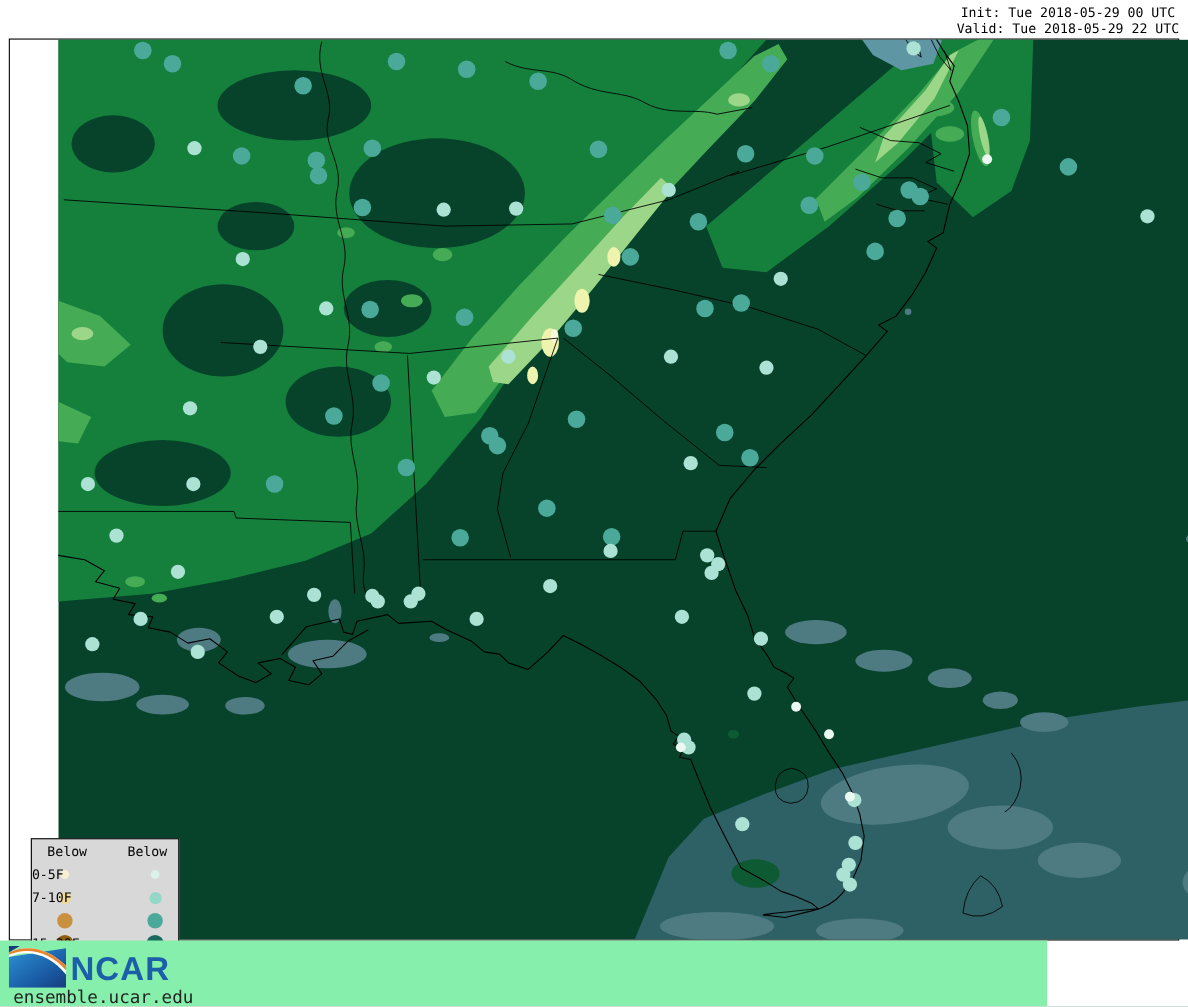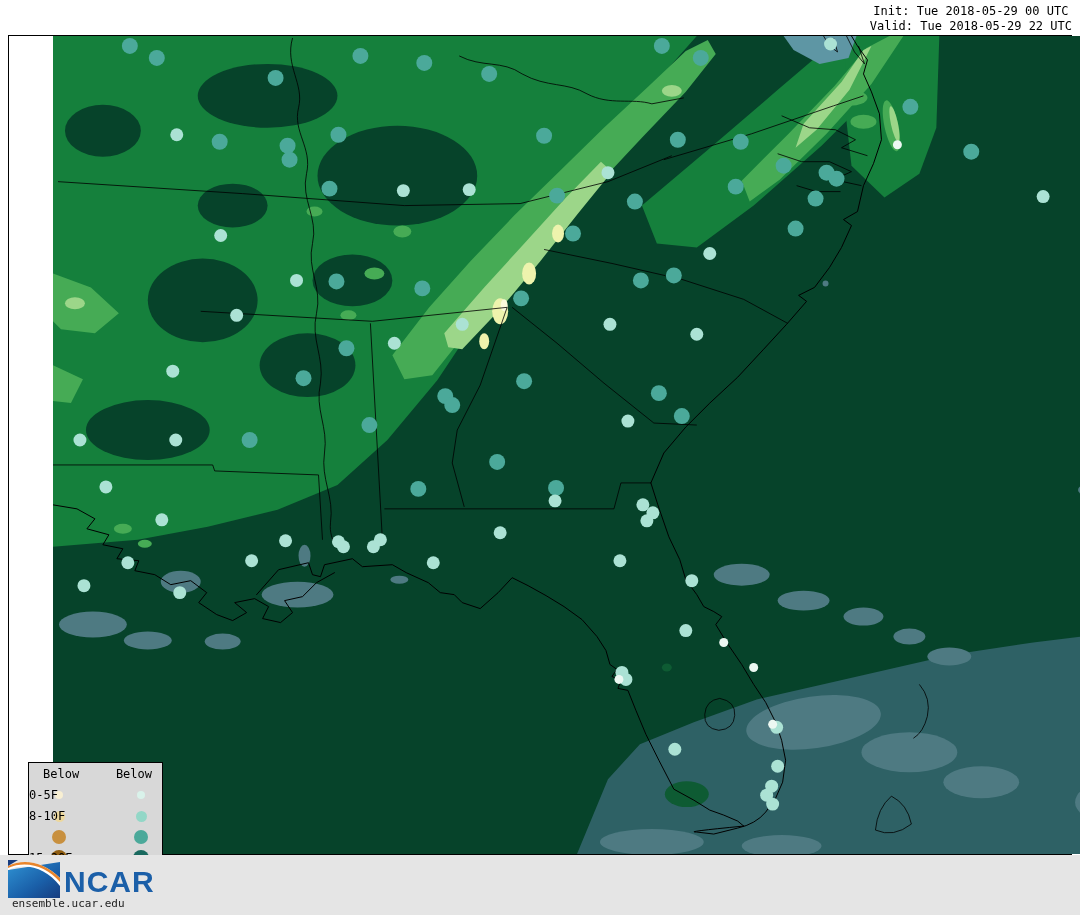--- a/index.html
+++ b/index.html
@@ -19,25 +19,25 @@
   .ln-thin{fill:none;stroke:#000;stroke-width:0.8;}
   
   #legend{position:absolute;left:19px;top:726px;width:135px;height:118px;background:#d8d8d8;
           border:1px solid #000;box-sizing:border-box;font-size:12px;color:#000;}
   .lg-head{position:absolute;top:4px;font-weight:normal;}
   #lg-below{left:14px;} #lg-above{right:10px;}
   .lg-row{position:absolute;left:0;width:100%;height:20px;}
   .lg-dot{position:absolute;border-radius:50%;}
   .lg-label{position:absolute;left:0;width:100%;}
   
-  #footer{position:absolute;left:0;top:855px;width:1080px;height:60px;background:#e5e5e5;}
+  #footer{position:absolute;left:0;top:855px;width:952px;height:60px;background:#86efac;}
   #ncar-logo{position:absolute;left:8px;top:5px;width:52px;height:38px;}
   #ncar-word{position:absolute;left:64px;top:10px;font-family:"Liberation Sans",sans-serif;
              font-size:30px;font-weight:bold;color:#1b5fa8;letter-spacing:1px;}
-  #site-url{position:absolute;left:12px;top:42px;font-size:11px;color:#222;}
+  #site-url{position:absolute;left:12px;top:42px;font-size:16px;color:#222;}
   .station{stroke:none;}
 </style>
 </head>
 <body>
 
 <div id="page">
 
   <div id="times"><span>Init: Tue 2018-05-29 00 UTC</span>
 <span>Valid: Tue 2018-05-29 22 UTC</span></div>
 
@@ -255,21 +255,21 @@
       <div class="lg-head" id="lg-above">Below</div>
       <div id="lg-rows">
           <div class="lg-row" style="top: 22px;">
             <div class="lg-dot" style="height: 8px; width: 8px; background: rgb(248, 239, 210); left: 26px; top: 6px;"></div>
             <div class="lg-dot" style="height: 8px; width: 8px; background: rgb(217, 242, 234); left: 108px; top: 6px;"></div>
             <div class="lg-label" style="top: 3px;">0-5F</div>
           </div>
           <div class="lg-row" style="top: 43px;">
             <div class="lg-dot" style="height: 11px; width: 11px; background: rgb(237, 216, 158); left: 24.5px; top: 4.5px;"></div>
             <div class="lg-dot" style="height: 11px; width: 11px; background: rgb(147, 215, 199); left: 106.5px; top: 4.5px;"></div>
-            <div class="lg-label" style="top: 3px;">8-10F</div>
+            <div class="lg-label" style="top: 3px;">7-10F</div>
           </div>
           <div class="lg-row" style="top: 64px;">
             <div class="lg-dot" style="height: 14px; width: 14px; background: rgb(200, 144, 63); left: 23px; top: 3px;"></div>
             <div class="lg-dot" style="height: 14px; width: 14px; background: rgb(75, 169, 154); left: 105px; top: 3px;"></div>
             <div class="lg-label" style="top: 0; margin-top: 43px;">10-15F</div>
           </div>
           <div class="lg-row" style="top: 85px;">
             <div class="lg-dot" style="height: 16px; width: 16px; background: rgb(143, 93, 16); left: 22px; top: 2px;"></div>
             <div class="lg-dot" style="height: 16px; width: 16px; background: rgb(25, 105, 94); left: 104px; top: 2px;"></div>
             <div class="lg-label" style="top: 3px;">15-20F</div>

